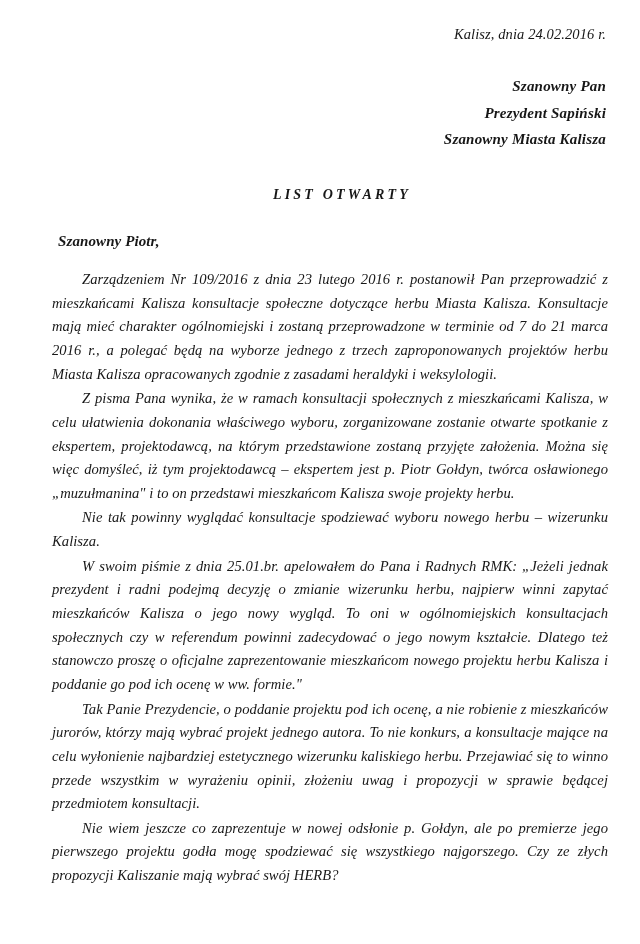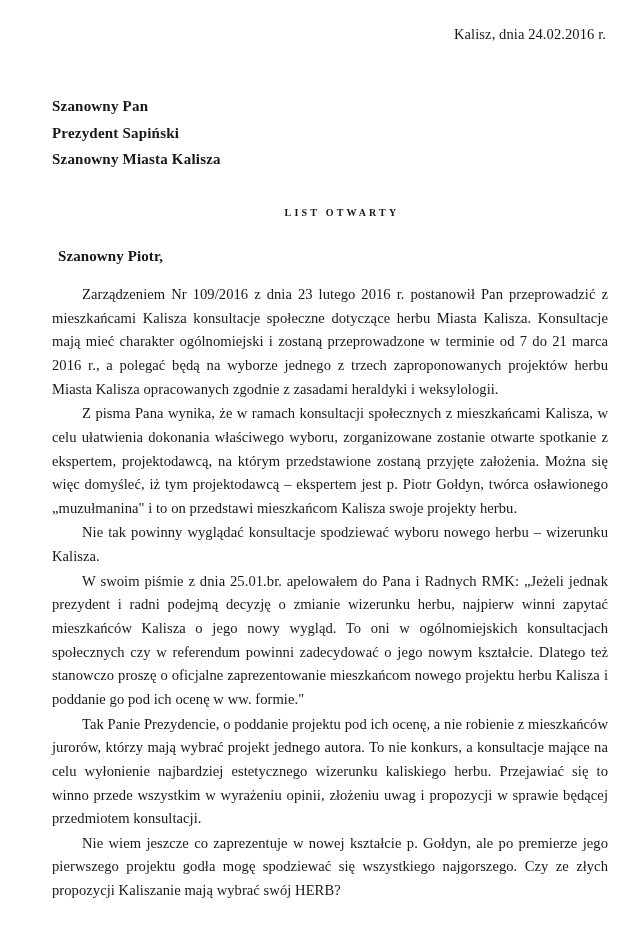--- a/index.html
+++ b/index.html
@@ -13,45 +13,46 @@
     font-family: "Liberation Serif", serif;
     color: #171717;
     overflow: hidden;
   }
   .page {
     position: relative;
     width: 640px;
     height: 944px;
     box-sizing: border-box;
     padding: 22px 18px 0 52px;
+    font-style: italic;
   }
   .place-date {
     text-align: right;
     font-size: 14.5px;
     letter-spacing: 0.1px;
     padding-right: 16px;
     margin-top: 4px;
   }
   .addressee {
-    margin-top: 50px;
-    text-align: left;
+    margin-top: 30px;
+    text-align: right;
     padding-right: 16px;
     font-weight: bold;
     font-size: 15px;
     line-height: 1.78;
     letter-spacing: 0.2px;
   }
   .addressee div {
     white-space: nowrap;
   }
   .doc-title {
     margin-top: 34px;
     text-align: center;
     font-weight: bold;
-    font-size: 10px;
+    font-size: 14px;
     letter-spacing: 3.2px;
     padding-left: 10px;
   }
   .salutation {
     margin-top: 30px;
     font-size: 15px;
     font-weight: bold;
     padding-left: 6px;
     letter-spacing: 0.1px;
   }
@@ -89,16 +90,16 @@
   <div class="doc-title">LIST OTWARTY</div>
 
   <div class="salutation">Szanowny Piotr,</div>
 
   <div class="body-text">
     <p>Zarządzeniem Nr 109/2016 z dnia 23 lutego 2016 r. postanowił Pan przeprowadzić z mieszkańcami Kalisza konsultacje społeczne dotyczące herbu Miasta Kalisza. Konsultacje mają mieć charakter ogólnomiejski i zostaną przeprowadzone w terminie od 7 do 21 marca 2016 r., a polegać będą na wyborze jednego z trzech zaproponowanych projektów herbu Miasta Kalisza opracowanych zgodnie z zasadami heraldyki i weksylologii.</p>
     <p>Z pisma Pana wynika, że w ramach konsultacji społecznych z mieszkańcami Kalisza, w celu ułatwienia dokonania właściwego wyboru, zorganizowane zostanie otwarte spotkanie z ekspertem, projektodawcą, na którym przedstawione zostaną przyjęte założenia. Można się więc domyśleć, iż tym projektodawcą – ekspertem jest p. Piotr Gołdyn, twórca osławionego „muzułmanina" i to on przedstawi mieszkańcom Kalisza swoje projekty herbu.</p>
     <p>Nie tak powinny wyglądać konsultacje spodziewać wyboru nowego herbu – wizerunku Kalisza.</p>
     <p>W swoim piśmie z dnia 25.01.br. apelowałem do Pana i Radnych RMK: „Jeżeli jednak prezydent i radni podejmą decyzję o zmianie wizerunku herbu, najpierw winni zapytać mieszkańców Kalisza o jego nowy wygląd. To oni w ogólnomiejskich konsultacjach społecznych czy w referendum powinni zadecydować o jego nowym kształcie. Dlatego też stanowczo proszę o oficjalne zaprezentowanie mieszkańcom nowego projektu herbu Kalisza i poddanie go pod ich ocenę w ww. formie."</p>
     <p>Tak Panie Prezydencie, o poddanie projektu pod ich ocenę, a nie robienie z mieszkańców jurorów, którzy mają wybrać projekt jednego autora. To nie konkurs, a konsultacje mające na celu wyłonienie najbardziej estetycznego wizerunku kaliskiego herbu. Przejawiać się to winno przede wszystkim w wyrażeniu opinii, złożeniu uwag i propozycji w sprawie będącej przedmiotem konsultacji.</p>
-    <p>Nie wiem jeszcze co zaprezentuje w nowej kształcie p. Gołdyn, ale po premierze jego pierwszego projektu godła mogę spodziewać się wszystkiego najgorszego. Czy ze złych propozycji Kaliszanie mają wybrać swój HERB?</p>
+    <p>Nie wiem jeszcze co zaprezentuje w nowej odsłonie p. Gołdyn, ale po premierze jego pierwszego projektu godła mogę spodziewać się wszystkiego najgorszego. Czy ze złych propozycji Kaliszanie mają wybrać swój HERB?</p>
   </div>
 
 </div>
 
 </body></html>

